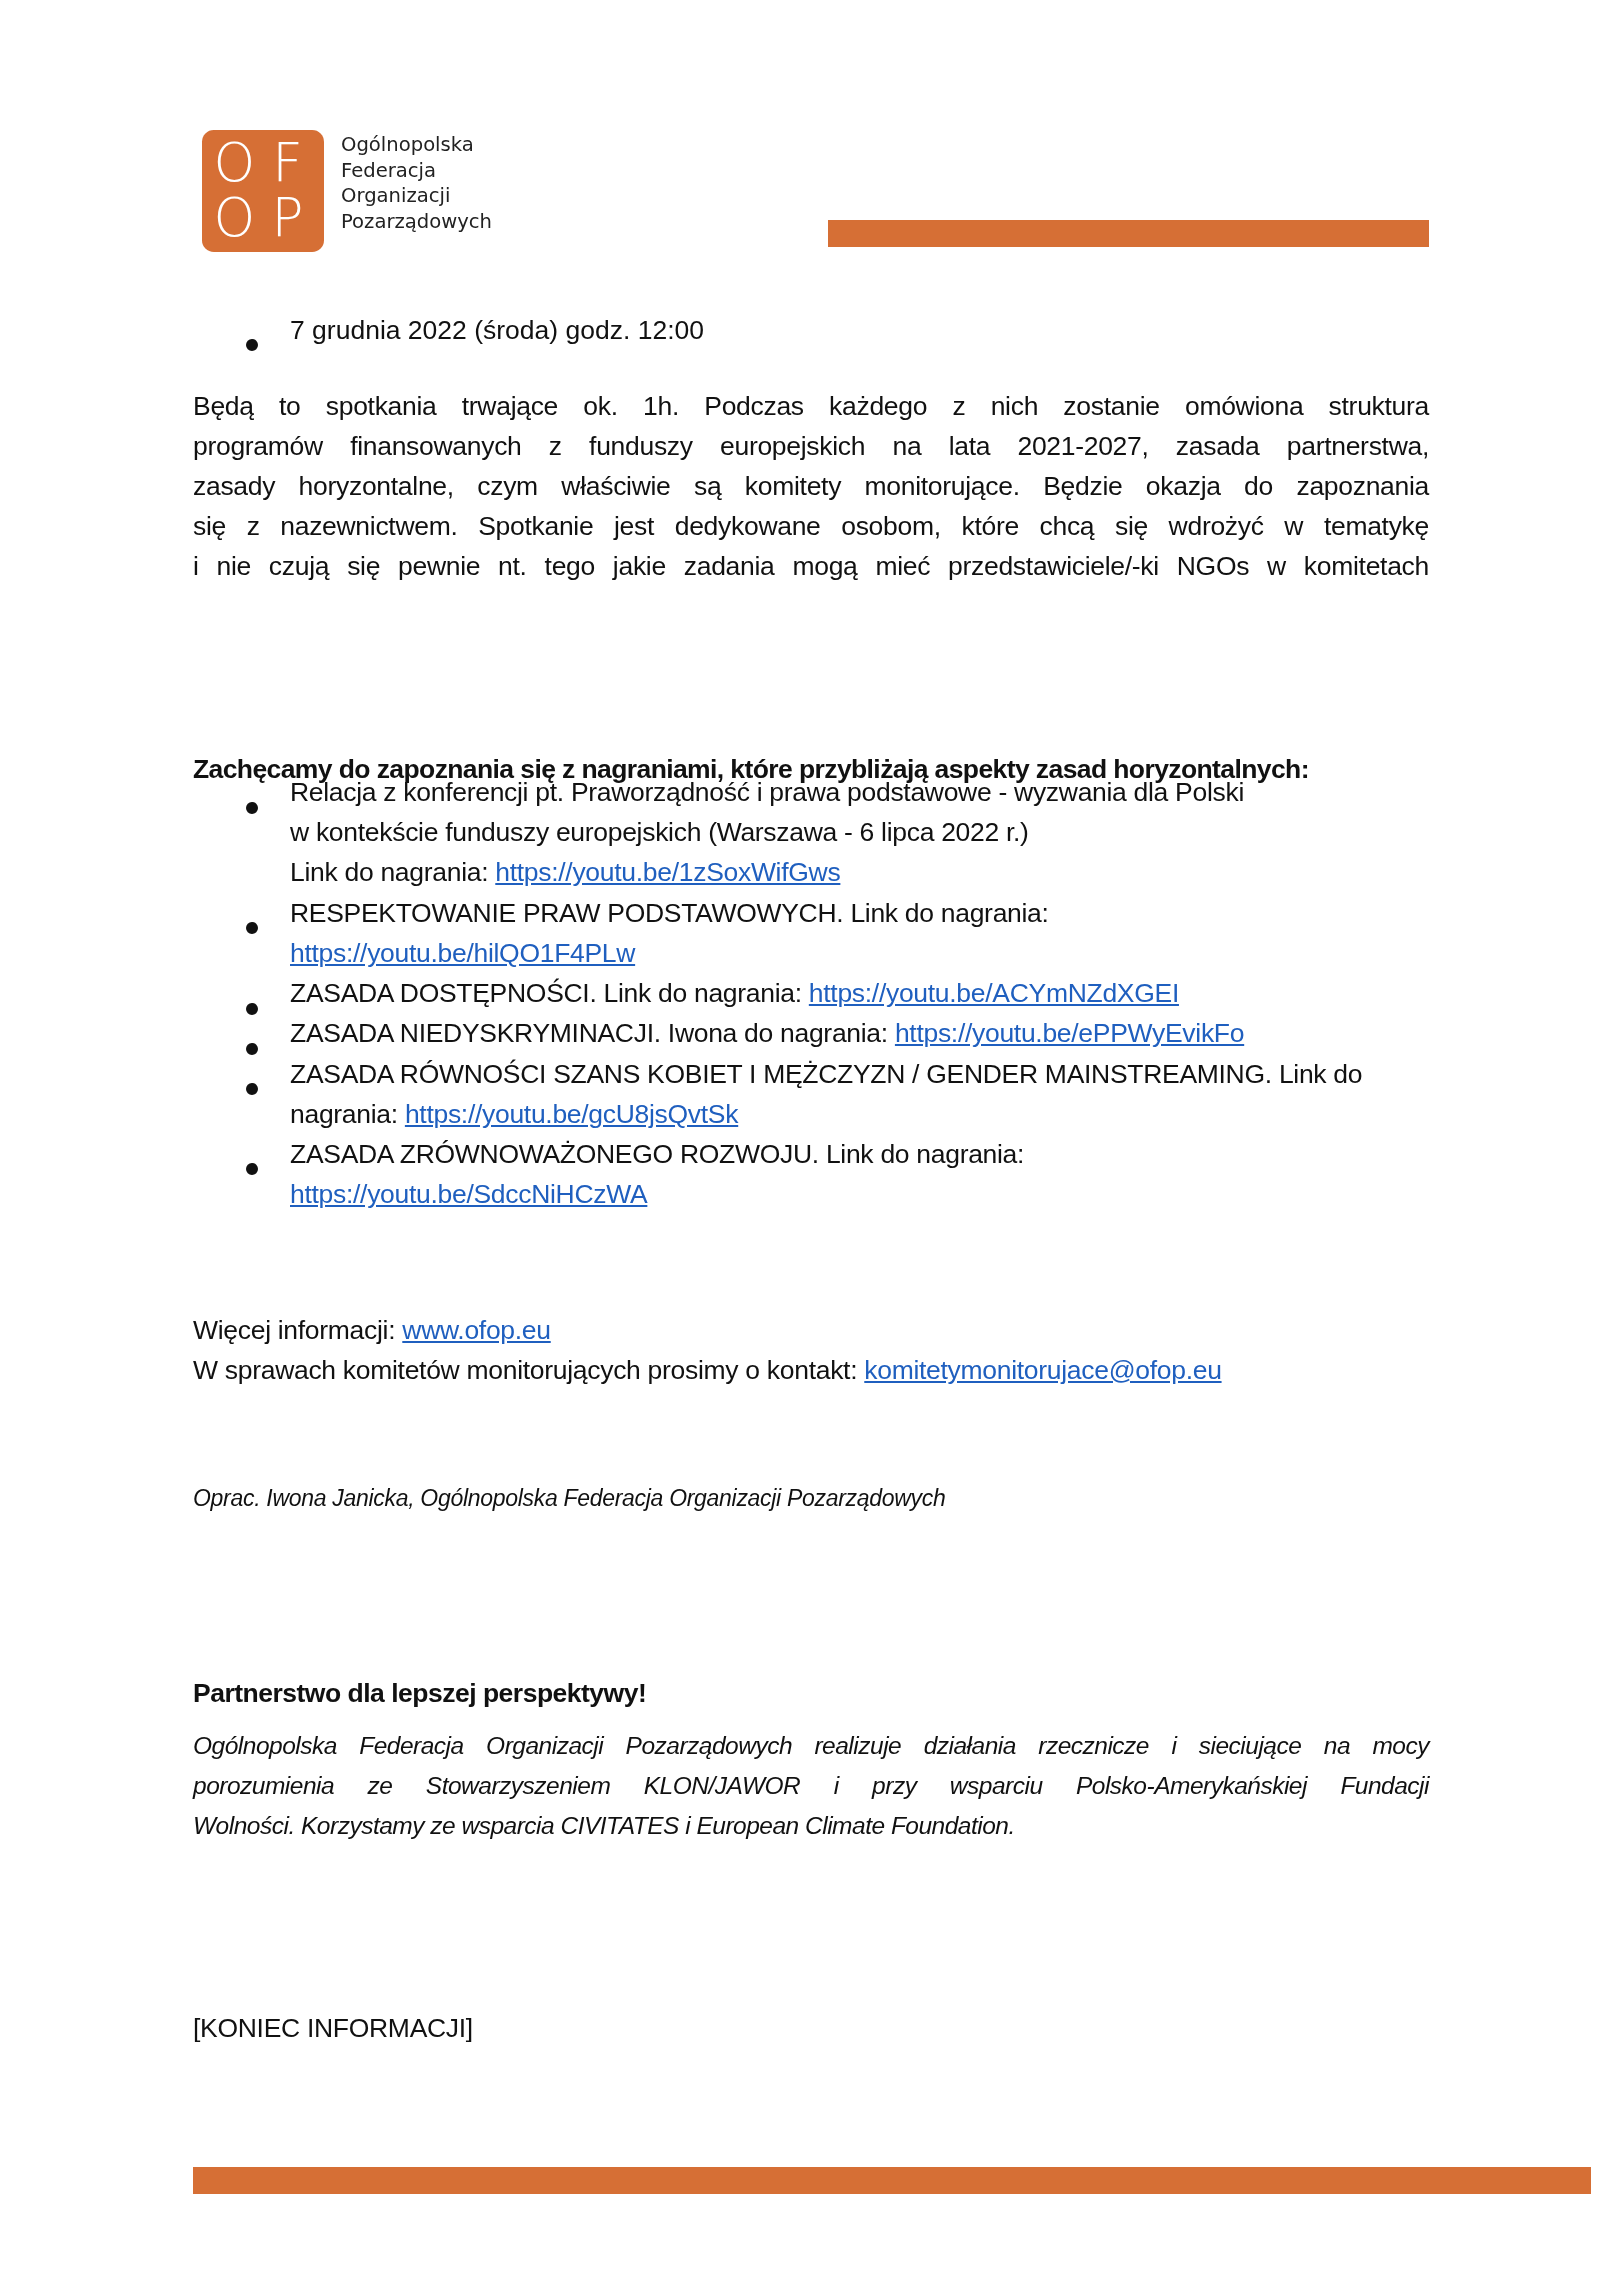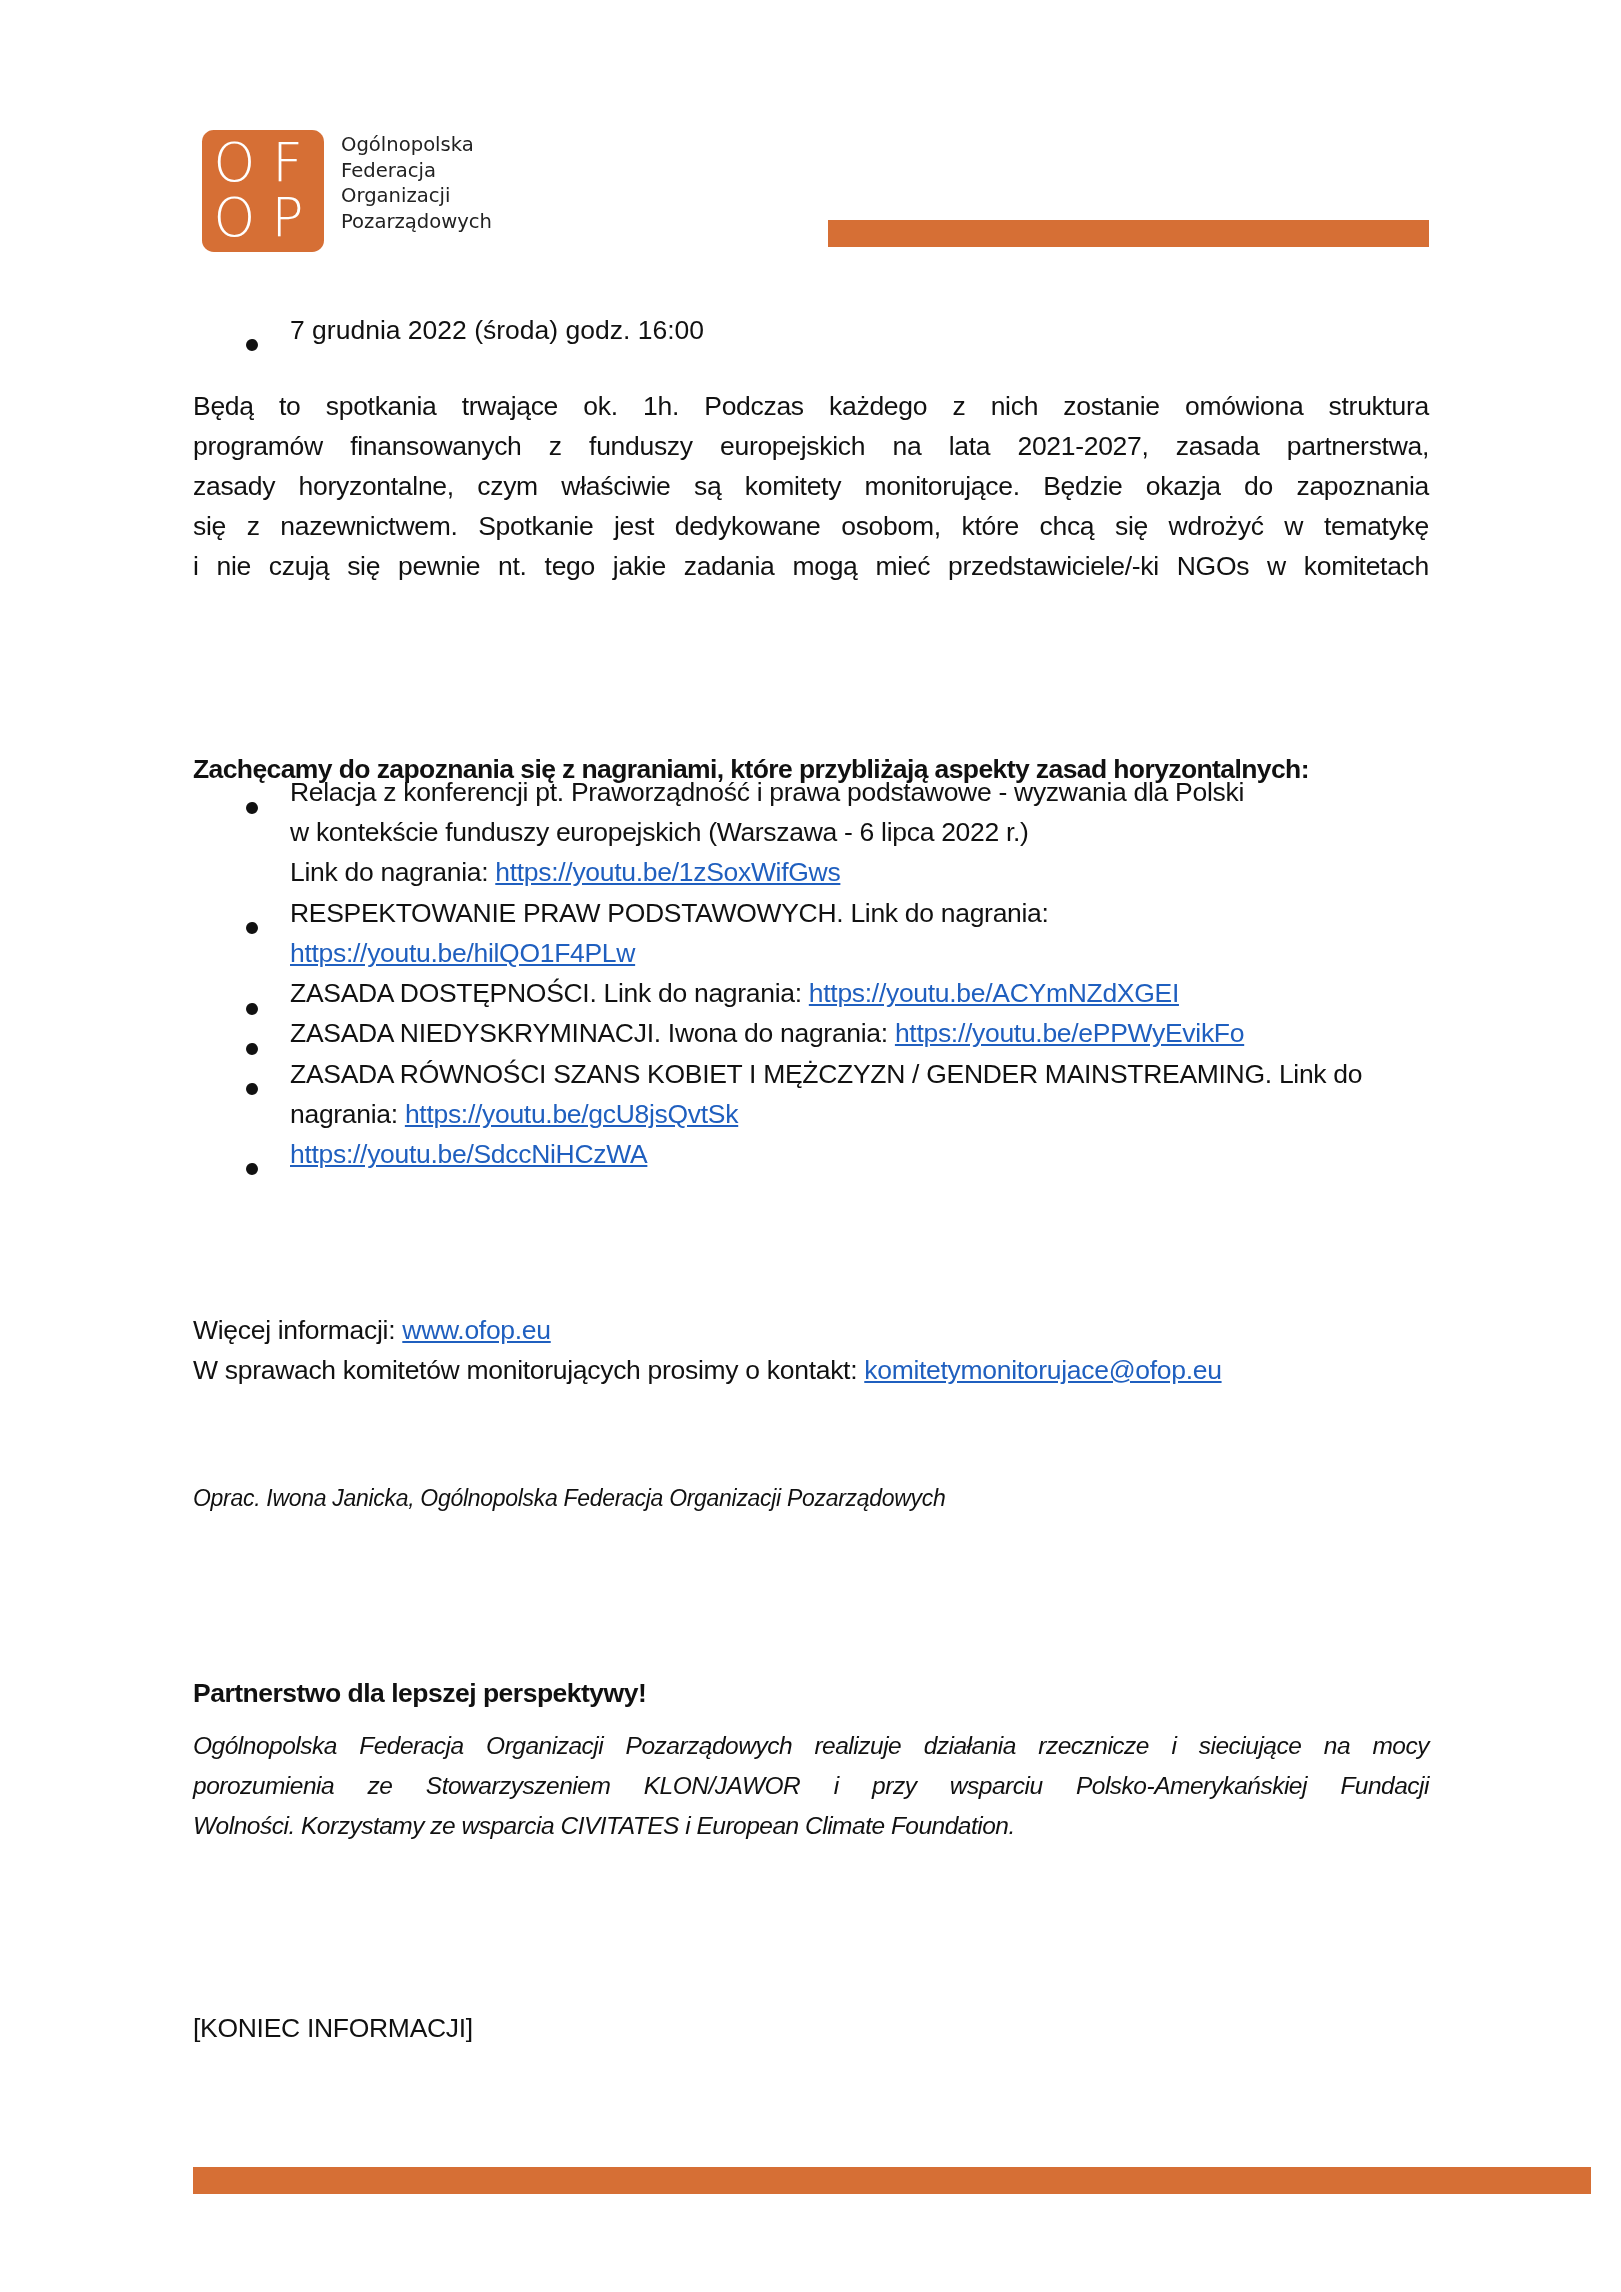--- a/index.html
+++ b/index.html
@@ -119,21 +119,21 @@
   </div>
   <div class="logo-org">
     <div>Ogólnopolska</div>
     <div>Federacja</div>
     <div>Organizacji</div>
     <div>Pozarządowych</div>
   </div>
   <div class="header-bar"></div>
 
   <div class="bullet-dot" style="left:246px; top:339px;"></div>
-  <div class="bullet-line" style="left:290px; top:310px;">7 grudnia 2022 (środa) godz. 16:00</div>
+  <div class="bullet-line" style="left:290px; top:310px;">7 grudnia 2022 (środa) godz. 12:00</div>
 
   <div class="text" style="top:350px;">
     <span class="jline">Będą to spotkania trwające ok. 1h. Podczas każdego z nich zostanie omówiona struktura</span>
     <span class="jline">programów finansowanych z funduszy europejskich na lata 2021-2027, zasada partnerstwa,</span>
     <span class="jline">zasady horyzontalne, czym właściwie są komitety monitorujące. Będzie okazja do zapoznania</span>
     <span class="jline">się z nazewnictwem. Spotkanie jest dedykowane osobom, które chcą się wdrożyć w tematykę</span>
     <span class="jline">i nie czują się pewnie nt. tego jakie zadania mogą mieć przedstawiciele/-ki NGOs w komitetach</span>
   </div>
 
   <div class="text bold" style="top:713px; letter-spacing:-0.6px;">Zachęcamy do zapoznania się z nagraniami, które przybliżają aspekty zasad horyzontalnych:</div>
@@ -164,20 +164,21 @@
     </div>
 
     <div class="bullet-dot" style="left:246px; top:1083px;"></div>
     <div class="item-text" style="top:1054px;">
       <span class="line">ZASADA RÓWNOŚCI SZANS KOBIET I MĘŻCZYZN / GENDER MAINSTREAMING. Link do</span>
       <span class="line"><span>nagrania: </span><a class="link" href="#">https://youtu.be/gcU8jsQvtSk</a></span>
     </div>
 
     <div class="bullet-dot" style="left:246px; top:1163px;"></div>
     <div class="item-text" style="top:1134px;">
+      <span class="line">ZASADA ZRÓWNOWAŻONEGO ROZWOJU. Link do nagrania:</span>
       <span class="line"><a class="link" href="#">https://youtu.be/SdccNiHCzWA</a></span>
     </div>
   </div>
 
   <div class="text" style="top:1274px;">
     <span class="line"><span>Więcej informacji: </span><a class="link" href="#">www.ofop.eu</a></span>
     <span class="line"><span>W sprawach komitetów monitorujących prosimy o kontakt: </span><a class="link" href="#">komitetymonitorujace@ofop.eu</a></span>
   </div>
 
   <div class="text small-italic" style="top:1448px;">Oprac. Iwona Janicka, Ogólnopolska Federacja Organizacji Pozarządowych</div>

